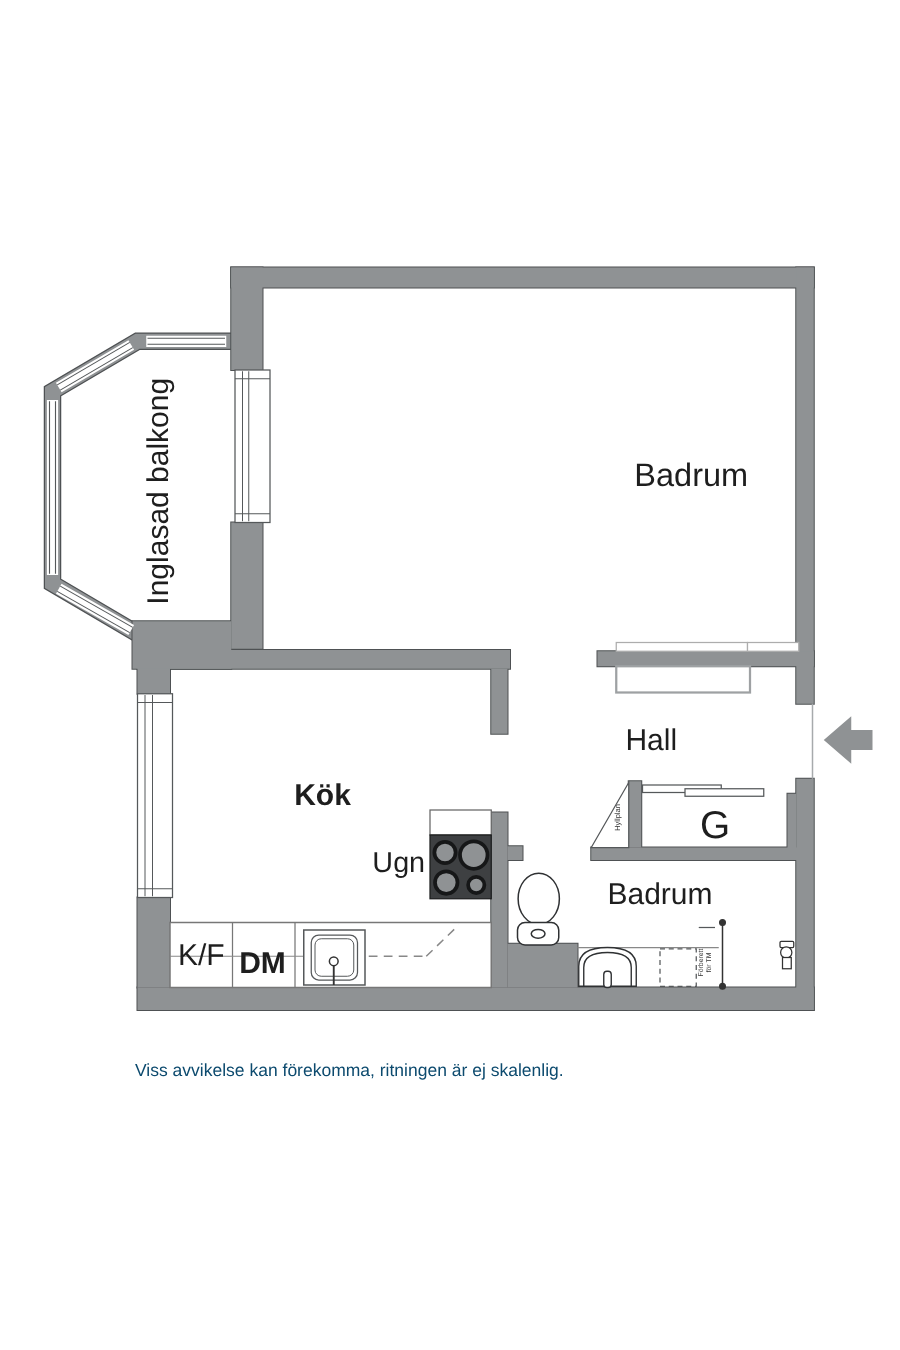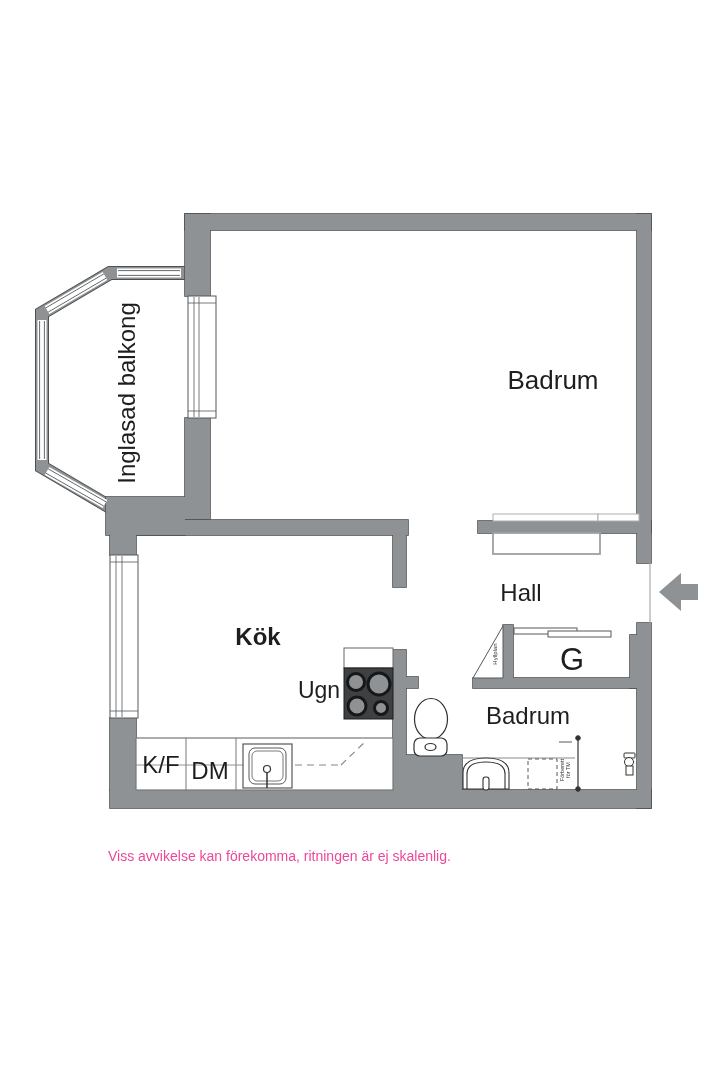--- a/index.html
+++ b/index.html
@@ -5,21 +5,21 @@
   html,body{margin:0;padding:0;background:#ffffff;}
   #stage{position:relative;width:720px;height:1080px;background:#ffffff;overflow:hidden;
          font-family:"Liberation Sans", sans-serif;color:#1E1E1E;}
   #plan-svg{position:absolute;left:0;top:0;}
   .lbl{position:absolute;transform:translate(-50%,-50%);white-space:nowrap;color:#1E1E1E;}
   .lbl.rot{transform:translate(-50%,-50%) rotate(-90deg);}
   .f26{font-size:26px;} .f28{font-size:24px;} .f24{font-size:24px;} .f23{font-size:23px;}
   .f31{font-size:31px;}
   .tiny{font-size:6px;color:#333;}
   .tiny2{font-size:5.5px;color:#333;text-align:center;line-height:1.15;}
-  #disclaimer{position:absolute;left:108px;top:848px;font-size:14px;color:#ec4899;}
+  #disclaimer{position:absolute;left:108px;top:848px;font-size:14px;color:#0c4a6e;}
 </style>
 </head>
 <body>
 
 <div id="stage">
 
 <svg id="plan-svg" width="720" height="1080" viewBox="0 0 720 1080">
 
   <defs>
     <g id="wallShapes">
@@ -163,21 +163,21 @@
 </svg>
 
 <div class="lbl rot f24" style="left:127px;top:393px;">Inglasad balkong</div>
 <div class="lbl f26" style="left:553px;top:380px;">Badrum</div>
 <div class="lbl f28" style="left:258px;top:637px;font-weight:bold;">Kök</div>
 <div class="lbl f23" style="left:319px;top:690px;">Ugn</div>
 <div class="lbl f28" style="left:521px;top:593px;">Hall</div>
 <div class="lbl f31" style="left:572px;top:660px;">G</div>
 <div class="lbl f28" style="left:528px;top:716px;">Badrum</div>
 <div class="lbl f24" style="left:161px;top:755px;margin-top:10px;">K/F</div>
-<div class="lbl f24" style="left:210px;top:771px;">DM</div>
+<div class="lbl f24" style="left:210px;top:771px;font-weight:bold;">DM</div>
 <div class="lbl rot tiny" style="left:495px;top:654px;">Hyllplan</div>
 <div class="lbl rot tiny2" style="left:565px;top:770px;">
   <div>Förberett</div>
   <div>för TM</div>
 </div>
 
 <div id="disclaimer">Viss avvikelse kan förekomma, ritningen är ej skalenlig.</div>
 
 </div>
 

